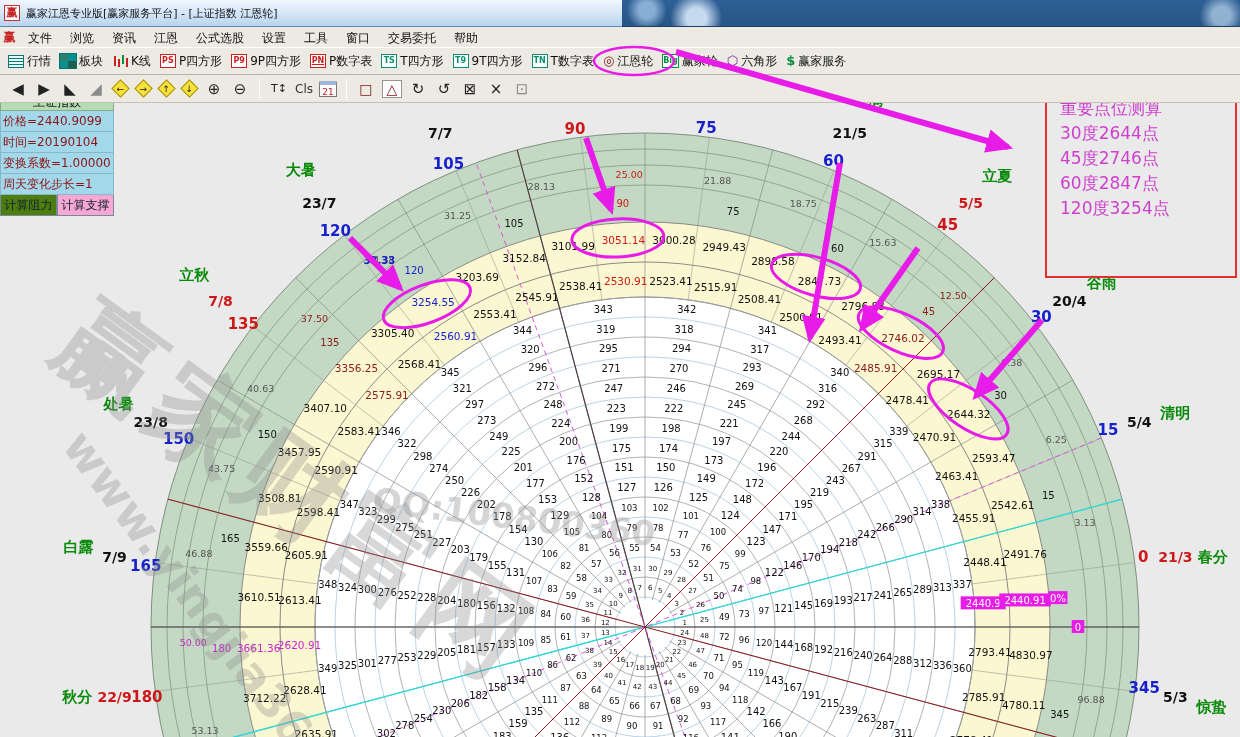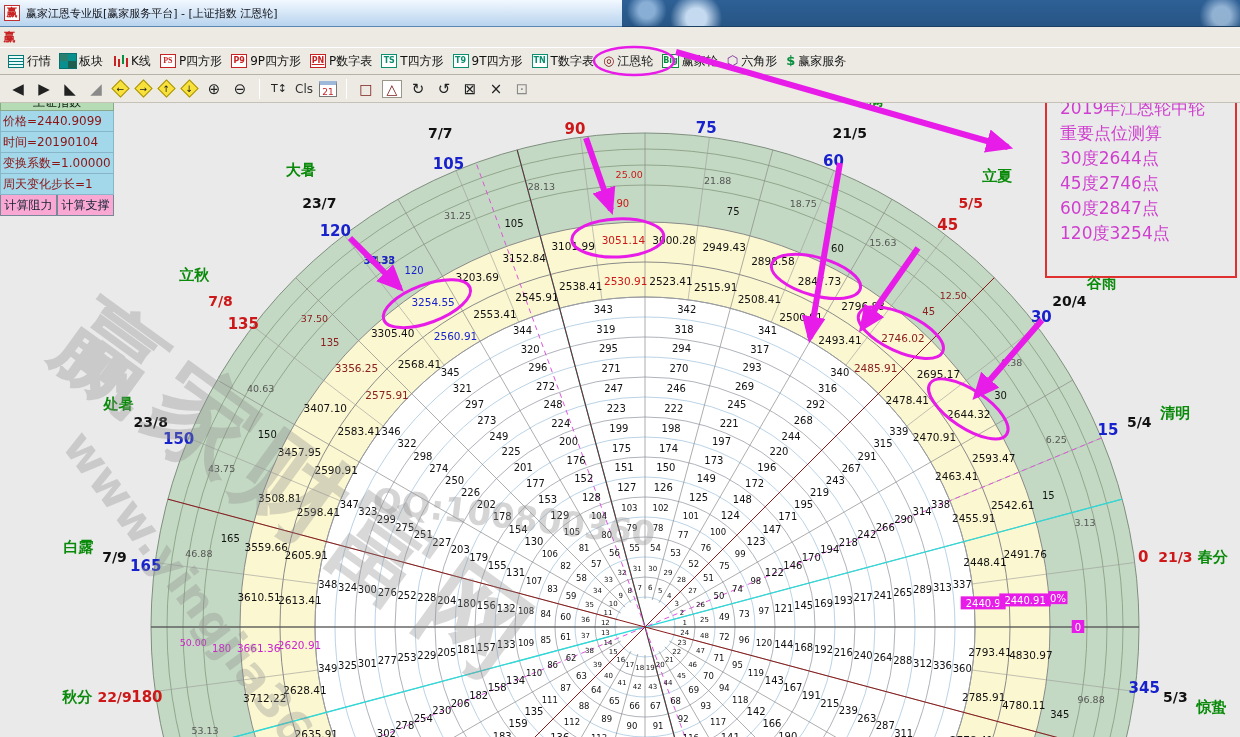--- a/index.html
+++ b/index.html
@@ -62,21 +62,21 @@
 
   
   .panel { position:absolute; left:0; top:92px; width:114px; z-index:30; font-size:12px; }
   .panel .hdr { background:#b5dcb5; border:1px solid #8aa88a; color:#102010; text-align:center;
     height:19px; line-height:18px; }
   .panel .row { background:#a3d7ea; border:1px solid #86b6c8; border-top:none; color:#8b1515;
     height:21px; line-height:20px; padding-left:2px; white-space:nowrap; overflow:hidden; }
   .panel .btns { display:flex; }
   .panel .btns div { flex:1; height:21px; line-height:20px; text-align:center; border:1px solid #789;
     border-top:none; color:#102030; }
-  .panel .btns .b1 { background:#f9a8d4; }
+  .panel .btns .b1 { background:#4d7c0f; }
   .panel .btns .b2 { background:#f9a8d4; }
 
   
   .redbox { position:absolute; left:1045px; top:88px; width:192px; height:190px;
     border:2px solid #e03030; z-index:33; padding:6px 0 0 13px; }
   .redbox div { color:#cf3fcf; font-size:17px; line-height:25px; white-space:nowrap; }
 
   
   .wm { position:absolute; color:rgba(140,140,140,.34); font-weight:bold; z-index:20;
     pointer-events:none; white-space:nowrap; }
@@ -96,37 +96,38 @@
   <div class="titlebar">
     <div class="tleft">
       <span class="applogo">赢</span>
       <span class="ttext">赢家江恩专业版[赢家服务平台] - [上证指数 江恩轮]</span>
     </div>
     <div class="tright"></div>
   </div>
 
   <div class="menubar">
     <span class="menulogo">赢</span>
+    <span id="menu-items"><span class="menu-item">文件</span><span class="menu-item">浏览</span><span class="menu-item">资讯</span><span class="menu-item">江恩</span><span class="menu-item">公式选股</span><span class="menu-item">设置</span><span class="menu-item">工具</span><span class="menu-item">窗口</span><span class="menu-item">交易委托</span><span class="menu-item">帮助</span></span>
   </div>
 
   <div class="toolbar1" id="toolbar1">
       <span class="tb-btn">
         <span class="icon-grid"></span>
         <span>行情</span>
       </span>
       <span class="tb-btn">
         <span class="icon-blocks"></span>
         <span>板块</span>
       </span>
       <span class="tb-btn">
         <span class="icon-kline"></span>
         <span>K线</span>
       </span>
       <span class="tb-btn">
-        <span class="badge" style="color: rgb(200, 34, 34); font-family: Liberation Serif, serif;">PS</span>
+        <span class="badge" style="color: rgb(200, 34, 34);">PS</span>
         <span>P四方形</span>
       </span>
       <span class="tb-btn">
         <span class="badge" style="color: rgb(200, 34, 34);">P9</span>
         <span>9P四方形</span>
       </span>
       <span class="tb-btn">
         <span class="badge" style="color: rgb(200, 34, 34); text-decoration: underline;">PN</span>
         <span>P数字表</span>
       </span>
@@ -716,21 +717,20 @@
         <div class="row">变换系数=1.00000</div>
         <div class="row">周天变化步长=1</div>
       </div>
     <div class="btns">
       <div class="b1">计算阻力</div>
       <div class="b2">计算支撑</div>
     </div>
   </div>
 
   <div class="redbox" id="redbox">
-      <div>2019年江恩轮中轮</div>
       <div>重要点位测算</div>
       <div>30度2644点</div>
       <div>45度2746点</div>
       <div>60度2847点</div>
       <div>120度3254点</div>
     </div>
 
   <svg id="oversvg" width="1240" height="737">
       <defs>
         <marker id="ah" markerWidth="5" markerHeight="5" refX="3.6" refY="2" orient="auto">

